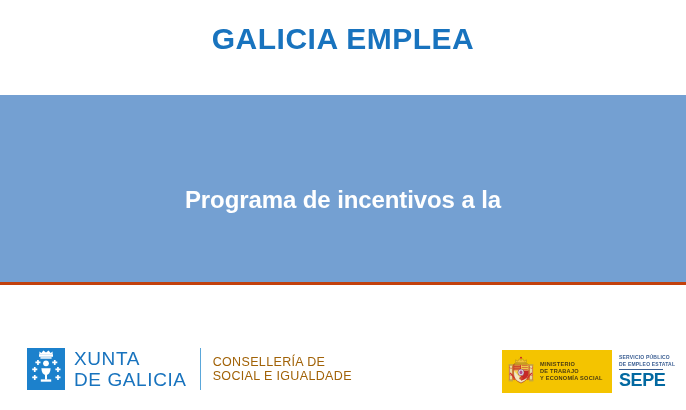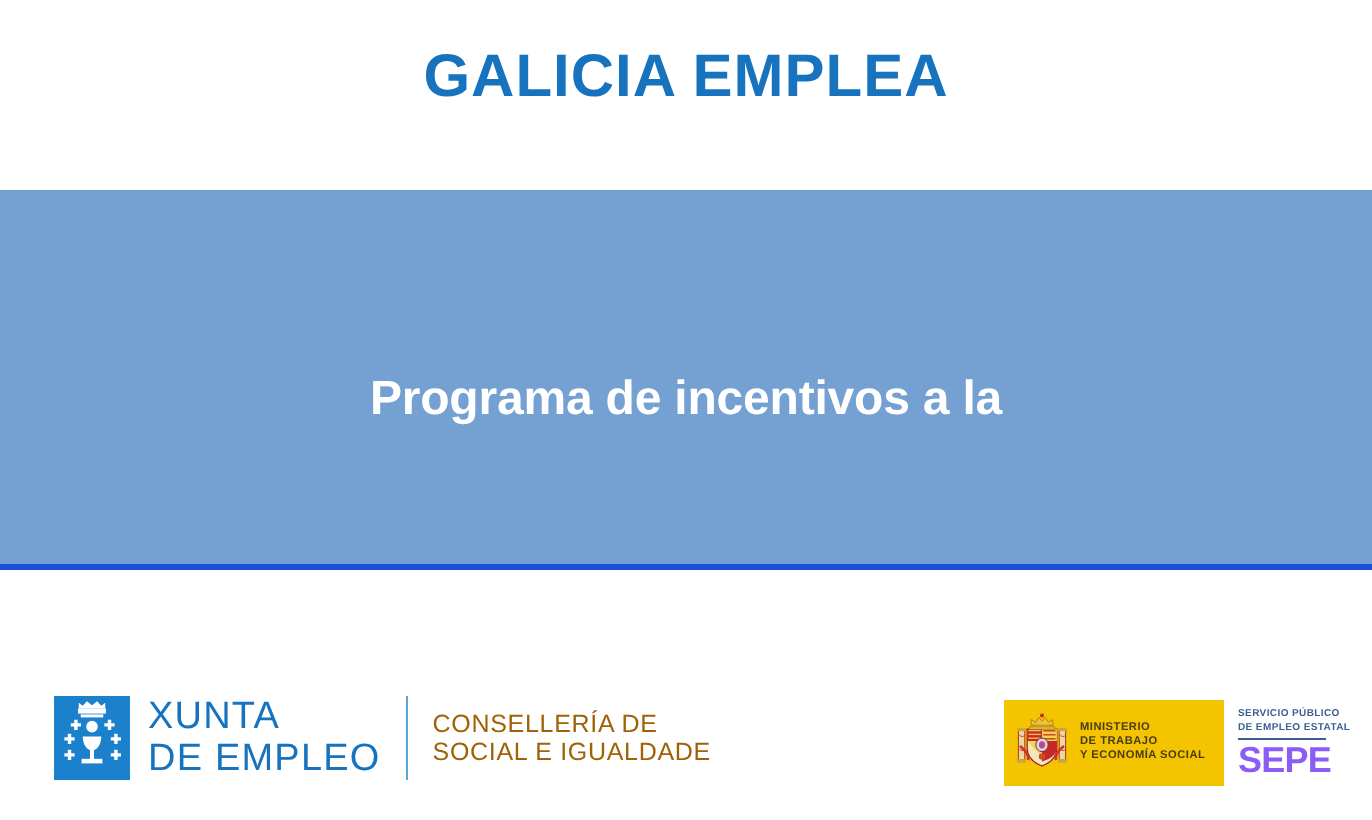--- a/index.html
+++ b/index.html
@@ -27,21 +27,21 @@
     text-align:center;
     white-space:nowrap;
   }
 
   
   .banner{
     position:absolute;left:0;top:95px;width:686px;height:190px;
     background:#74a0d2;
     display:flex;flex-direction:column;align-items:center;justify-content:center;
     box-sizing:border-box;
-    border-bottom:3px solid #1d4ed8;
+    border-bottom:3px solid #c2410c;
   }
   .banner-line{
     color:#ffffff;
     font-weight:bold;
     font-size:24px;
     line-height:31px;
     text-align:center;
     letter-spacing:-0.1px;
     white-space:nowrap;
   }
@@ -124,21 +124,21 @@
     font-size:5px;
     line-height:6.4px;
     letter-spacing:0.2px;
     white-space:nowrap;
     font-weight:bold;
   }
   .sepe-rule{
     width:44px;height:1px;background:#3c5f93;margin:2px 0 1px 0;
   }
   .sepe-mark{
-    color:#8b5cf6;
+    color:#0369a1;
     font-size:18px;
     line-height:18px;
     font-weight:bold;
     letter-spacing:-0.4px;
   }
 </style>
 </head>
 <body>
 
 <div class="page">
@@ -184,21 +184,21 @@
       <g fill="#ffffff">
         <circle cx="19" cy="15.3" r="2.9"></circle>
         <path d="M14.4 20.2h9.2c0 4.2-1.9 6.6-4.6 7.1-2.7-.5-4.6-2.9-4.6-7.1z"></path>
         <rect x="18" y="26.4" width="2" height="5.2"></rect>
         <rect x="13.8" y="31.4" width="10.4" height="2.3"></rect>
       </g>
     </svg>
 
     <div class="xunta-words">
       <div class="xunta-l1">XUNTA</div>
-      <div class="xunta-l2">DE EMPLEO</div>
+      <div class="xunta-l2">DE GALICIA</div>
     </div>
 
     <div class="xunta-div"></div>
 
     <div class="conselleria">
       <div class="cons-line">CONSELLERÍA DE</div>
       <div class="cons-line">SOCIAL E IGUALDADE</div>
     </div>
   </div>
 

